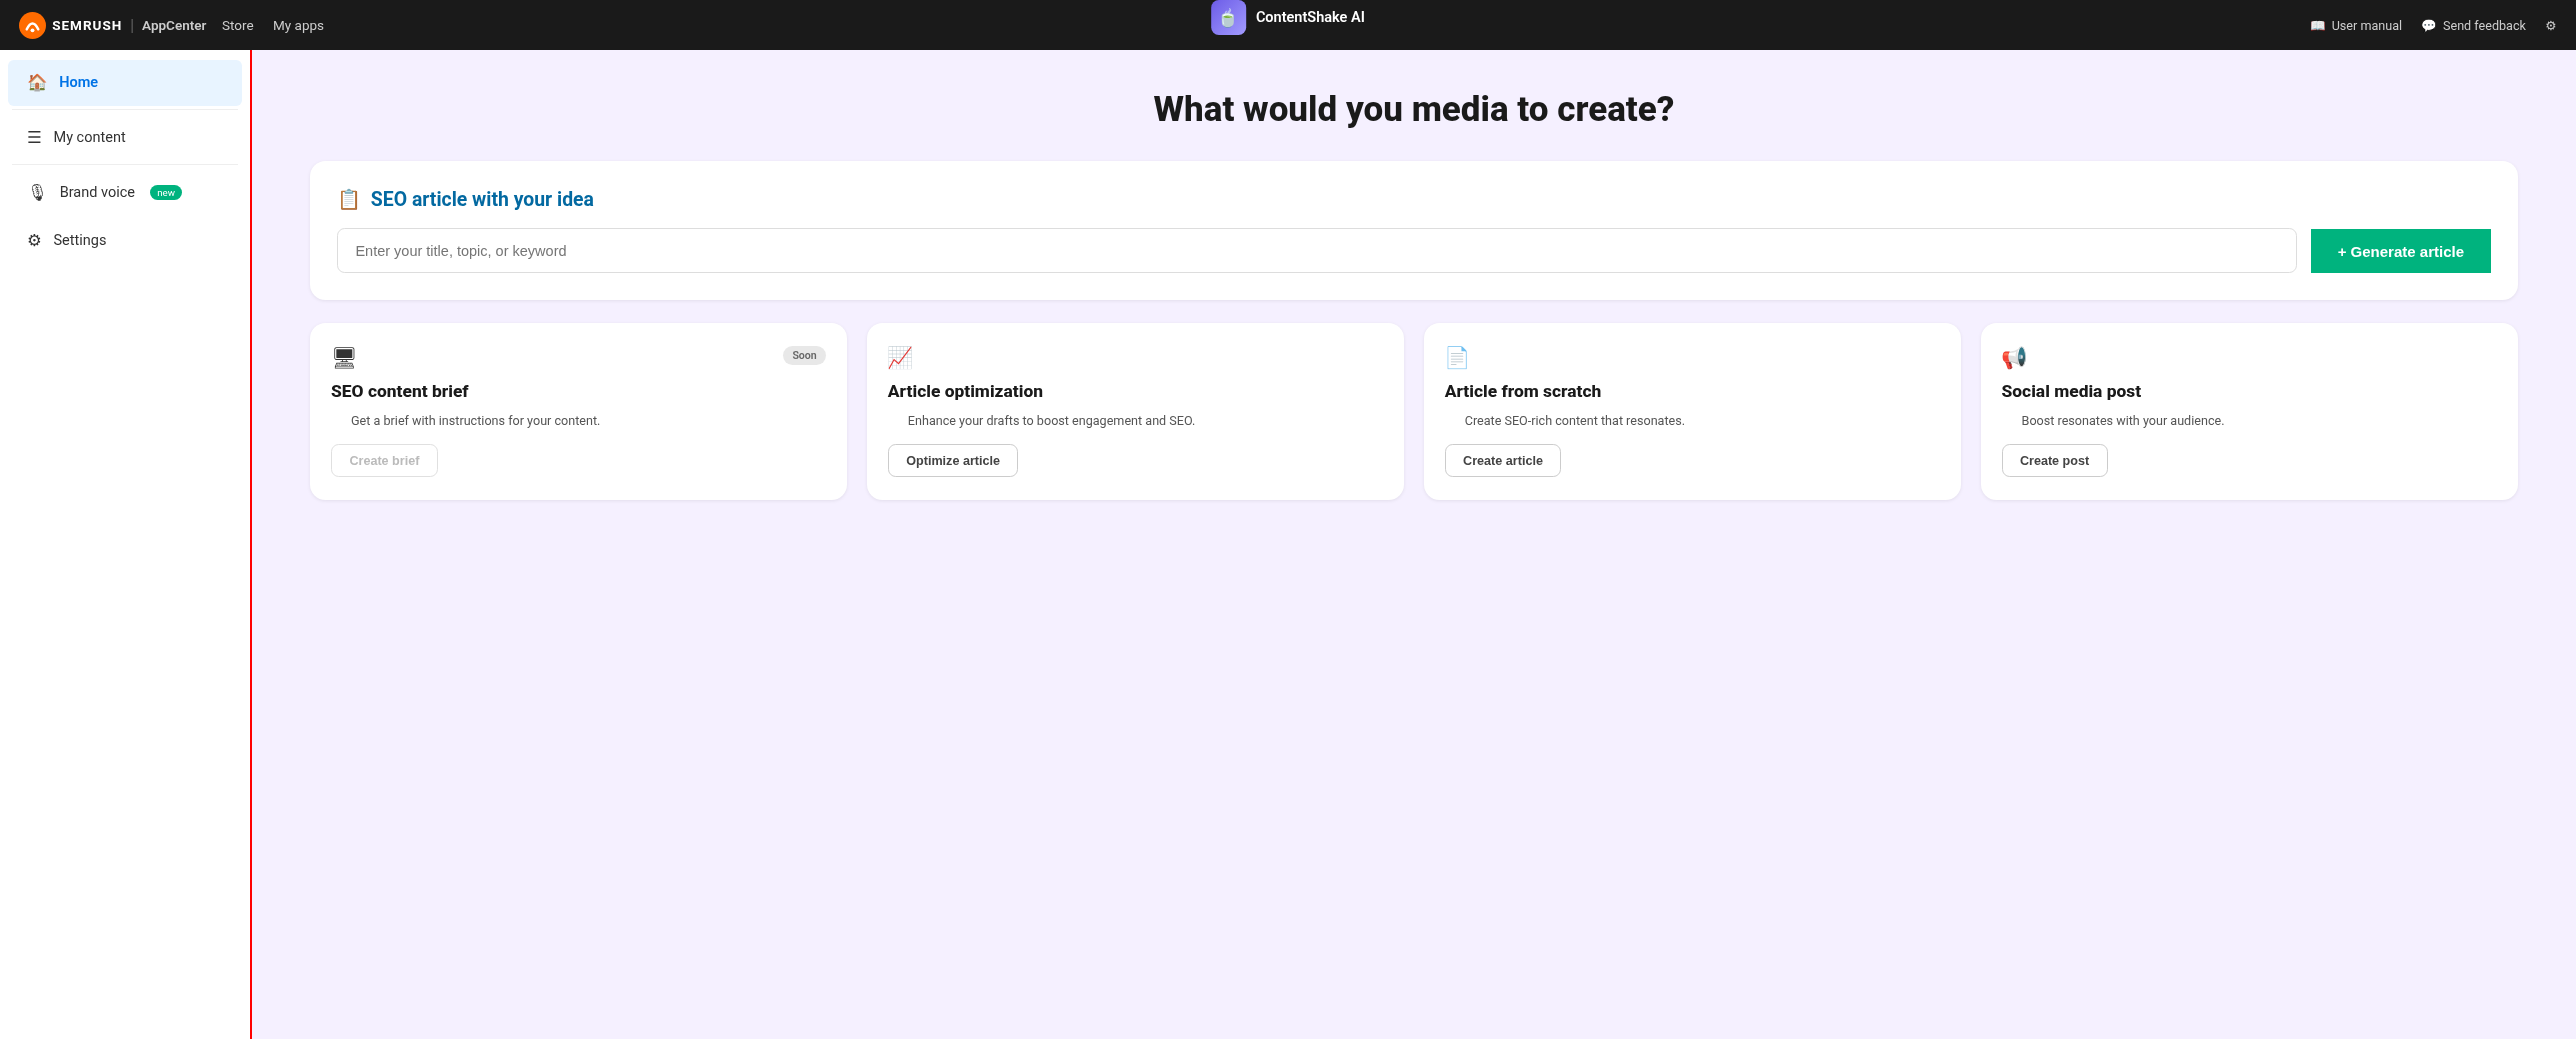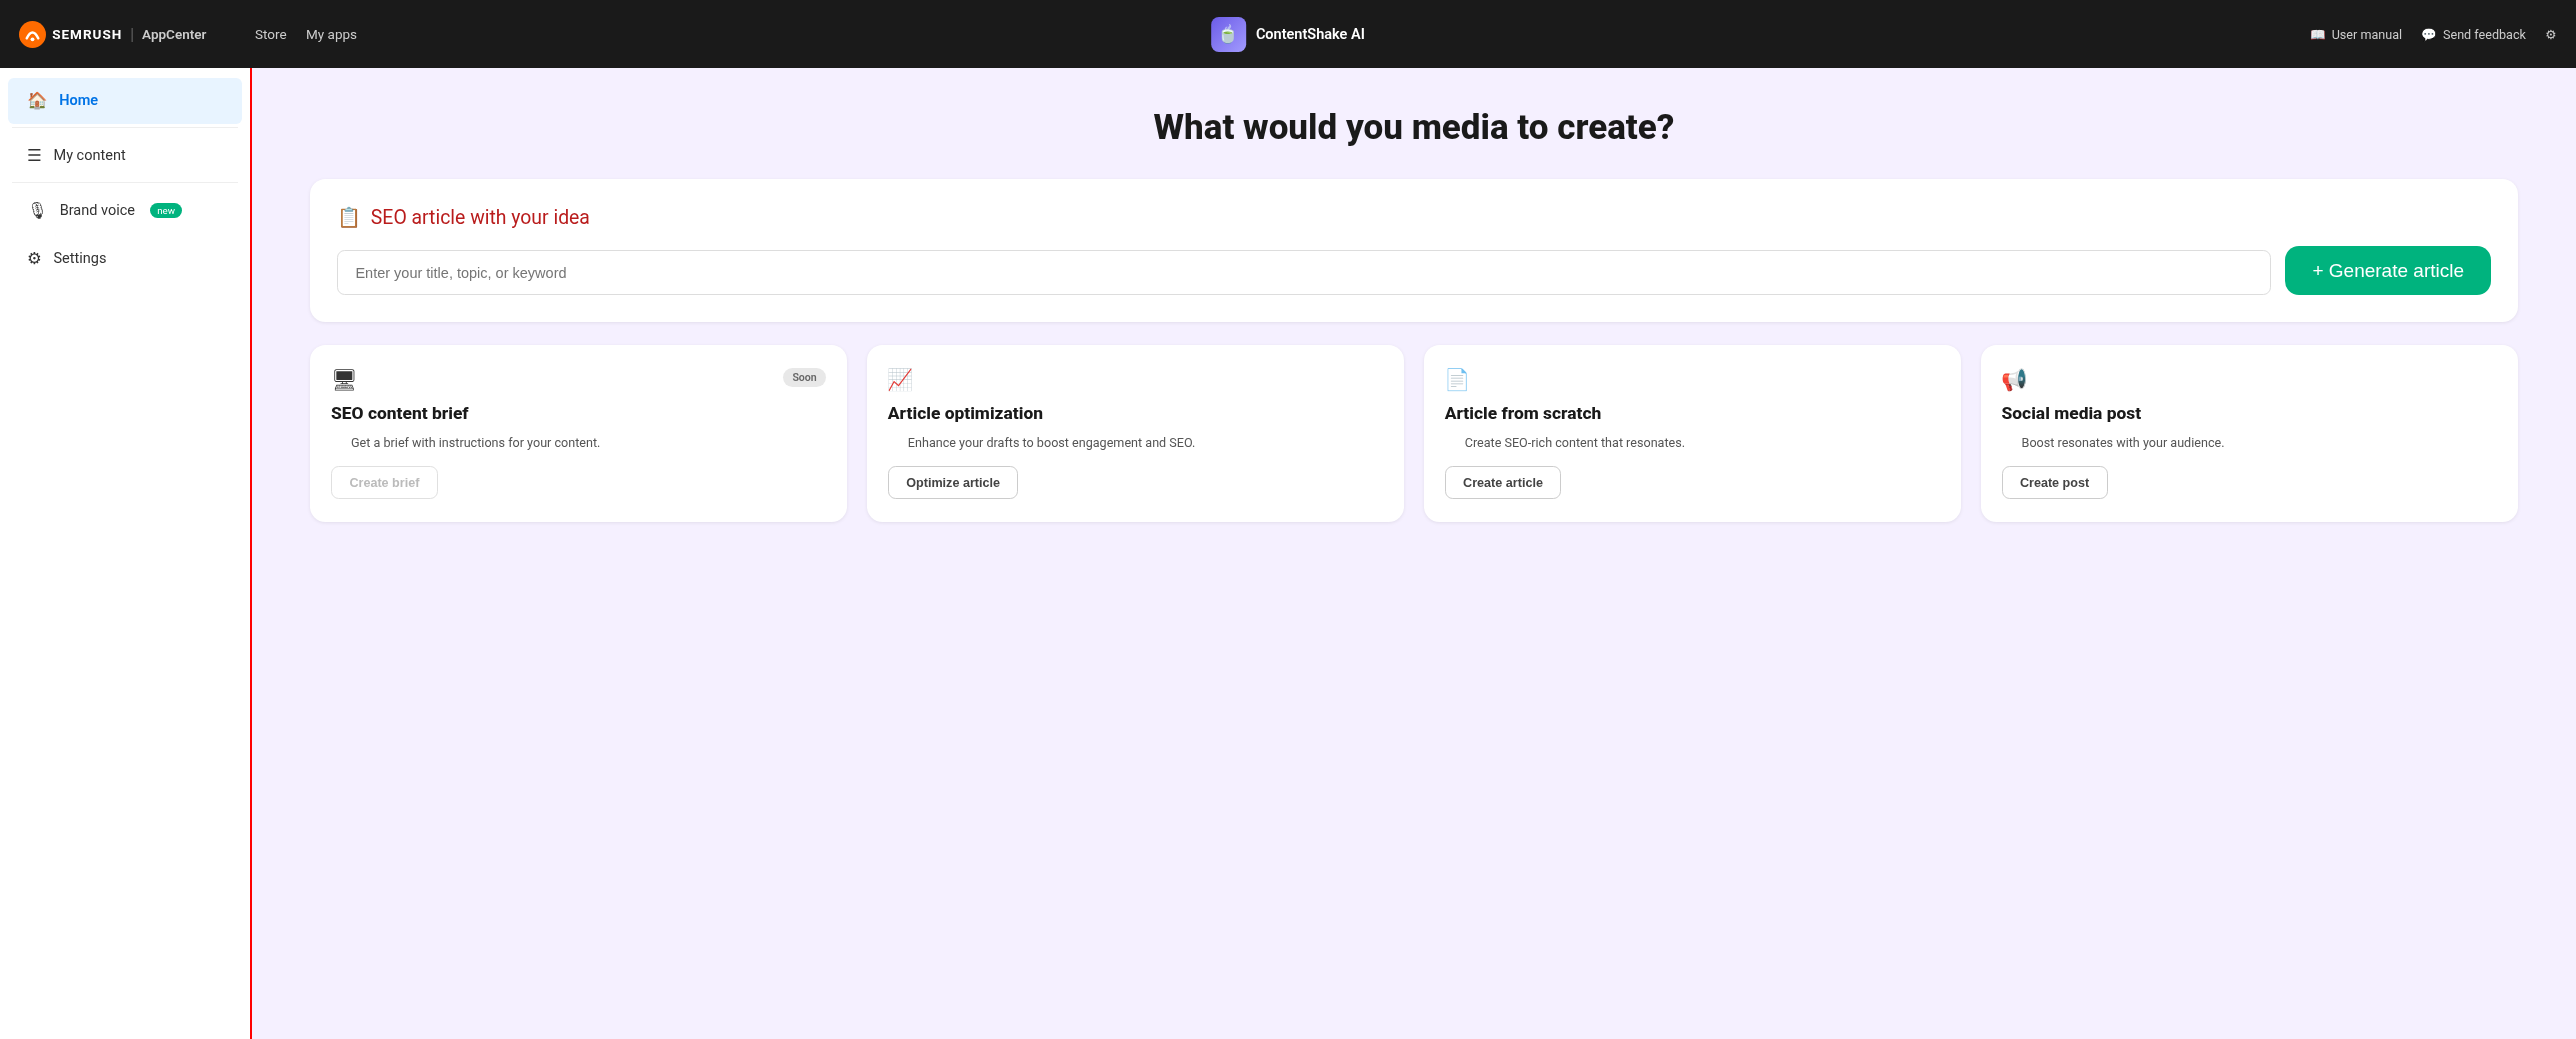--- a/index.html
+++ b/index.html
@@ -1,25 +1,24 @@
 <!DOCTYPE html>
 <html><head>
   <meta charset="utf-8">
   <style>
     * { margin: 0; padding: 0; box-sizing: border-box; }
     body { font-family: -apple-system, BlinkMacSystemFont, 'Segoe UI', Roboto, sans-serif; background: #f5f0ff; min-height: 100vh; }
 
     
     .topbar {
       display: flex;
-      align-items: center;
       background: #1a1a1a;
-      height: 68px;
+      height: 50px;
       padding: 0 19.4px;
-      gap: 39px;
+      gap: 6px;
       position: relative;
       z-index: 10;
     }
     .topbar-logo {
       display: flex;
       align-items: center;
       gap: 9.7px;
       color: white;
       font-size: 14.5px;
       font-weight: 600;
@@ -171,45 +170,45 @@
       align-items: center;
       gap: 9.7px;
       margin-bottom: 17.4px;
     }
     .seo-article-header-icon {
       font-size: 19.4px;
       color: #333;
     }
     .seo-article-title {
       font-size: 19.4px;
-      font-weight: 400;
-      color: #b91c1c;
+      font-weight: 700;
+      color: #0369a1;
     }
     .seo-article-input-row {
       display: flex;
       gap: 14px;
       align-items: flex-end;
     }
     .seo-article-input {
       flex: 1;
       border: 1.5px solid #ddd;
       border-radius: 7.7px;
       padding: 13.5px 17.4px;
       font-size: 14.5px;
       color: #aaa;
       outline: none;
     }
     .generate-btn {
       background: #00b37e;
       color: white;
       border: none;
-      border-radius: 14px;
+      border-radius: 0;
       padding: 13.5px 27px;
-      font-size: 19px;
-      font-weight: 400;
+      font-size: 15px;
+      font-weight: 700;
       cursor: pointer;
       white-space: nowrap;
       display: flex;
       align-items: center;
       gap: 5.8px;
     }
 
     
     .cards-grid {
       display: grid;

